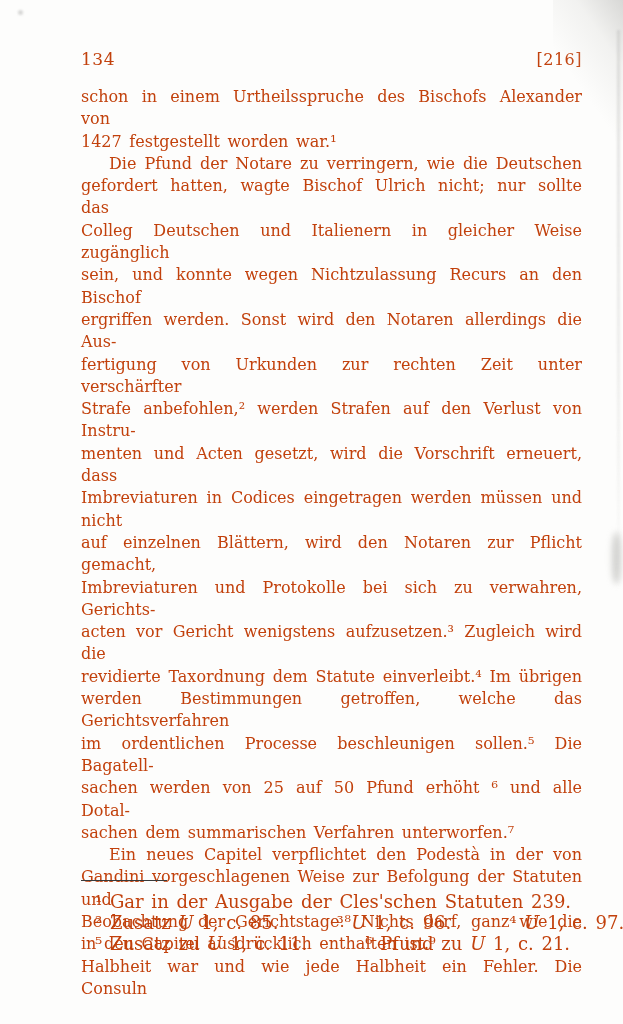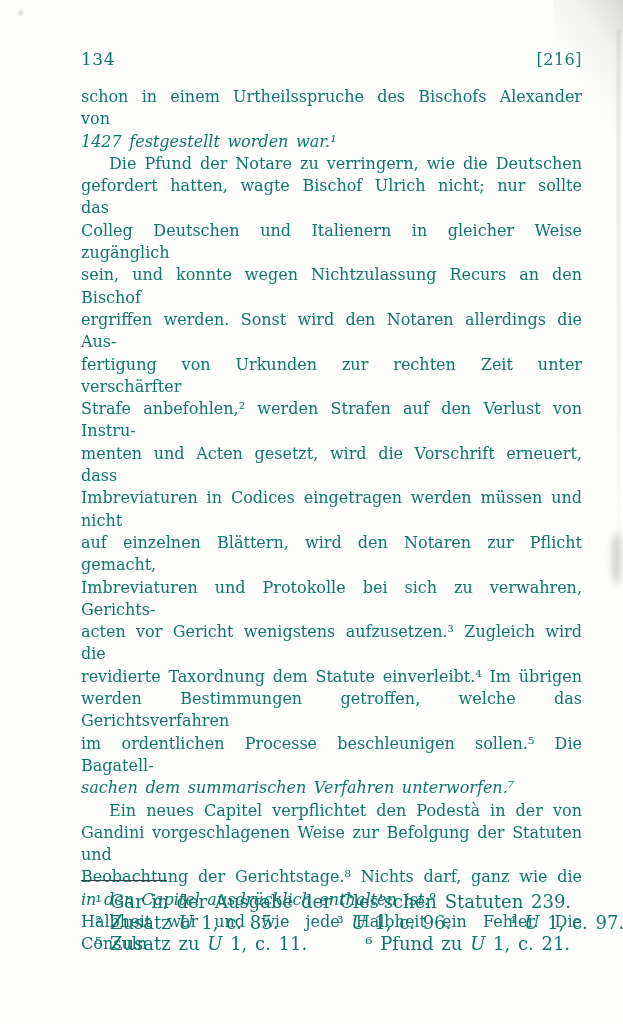--- a/index.html
+++ b/index.html
@@ -3,21 +3,21 @@
 <meta charset="utf-8">
 <style>
   html, body { margin: 0; padding: 0; background: #ffffff; }
   .page {
     position: relative;
     width: 623px;
     height: 1024px;
     background: #fdfdfc;
     overflow: hidden;
     font-family: "DejaVu Serif", serif;
-    color: #0f766e;
+    color: #c2410c;
   }
 
   
   .header {
     position: absolute;
     top: 44px;
     left: 81px;
     width: 501px;
     display: flex;
     justify-content: space-between;
@@ -34,21 +34,21 @@
     width: 501px;
     font-size: 16px;
     line-height: 22.3px;
     word-spacing: 2.5px;
   }
   .line {
     text-align: justify;
     text-align-last: justify;
     white-space: normal;
   }
-  .line.endline { text-align-last: left; font-style: italic; }
+  .line.endline { text-align-last: left; }
   .line.indent { text-indent: 28px; }
 
   
   .footnote-rule {
     position: absolute;
     top: 880px;
     left: 81px;
     width: 86px;
     border-top: 1.5px solid #3a3a3a;
   }
@@ -110,20 +110,21 @@
       <div class="line">fertigung von Urkunden zur rechten Zeit unter verschärfter</div>
       <div class="line">Strafe anbefohlen,² werden Strafen auf den Verlust von Instru-</div>
       <div class="line">menten und Acten gesetzt, wird die Vorschrift erneuert, dass</div>
       <div class="line">Imbreviaturen in Codices eingetragen werden müssen und nicht</div>
       <div class="line">auf einzelnen Blättern, wird den Notaren zur Pflicht gemacht,</div>
       <div class="line">Imbreviaturen und Protokolle bei sich zu verwahren, Gerichts-</div>
       <div class="line">acten vor Gericht wenigstens aufzusetzen.³  Zugleich wird die</div>
       <div class="line">revidierte Taxordnung dem Statute einverleibt.⁴  Im übrigen</div>
       <div class="line">werden Bestimmungen getroffen, welche das Gerichtsverfahren</div>
       <div class="line">im ordentlichen Processe beschleunigen sollen.⁵  Die Bagatell-</div>
+      <div class="line">sachen werden von 25 auf 50 Pfund erhöht ⁶ und alle Dotal-</div>
       <div class="line endline">sachen dem summarischen Verfahren unterworfen.⁷</div>
       <div class="line indent">Ein neues Capitel verpflichtet den Podestà in der von</div>
       <div class="line">Gandini vorgeschlagenen Weise zur Befolgung der Statuten und</div>
       <div class="line">Beobachtung der Gerichtstage.⁸  Nichts darf, ganz wie die</div>
       <div class="line endline">in den Capitel ausdrücklich enthalten ist.⁹</div>
       <div class="line">Halbheit war und wie jede Halbheit ein Fehler.  Die Consuln</div>
     </div>
 
   <div class="footnote-rule"></div>
 

